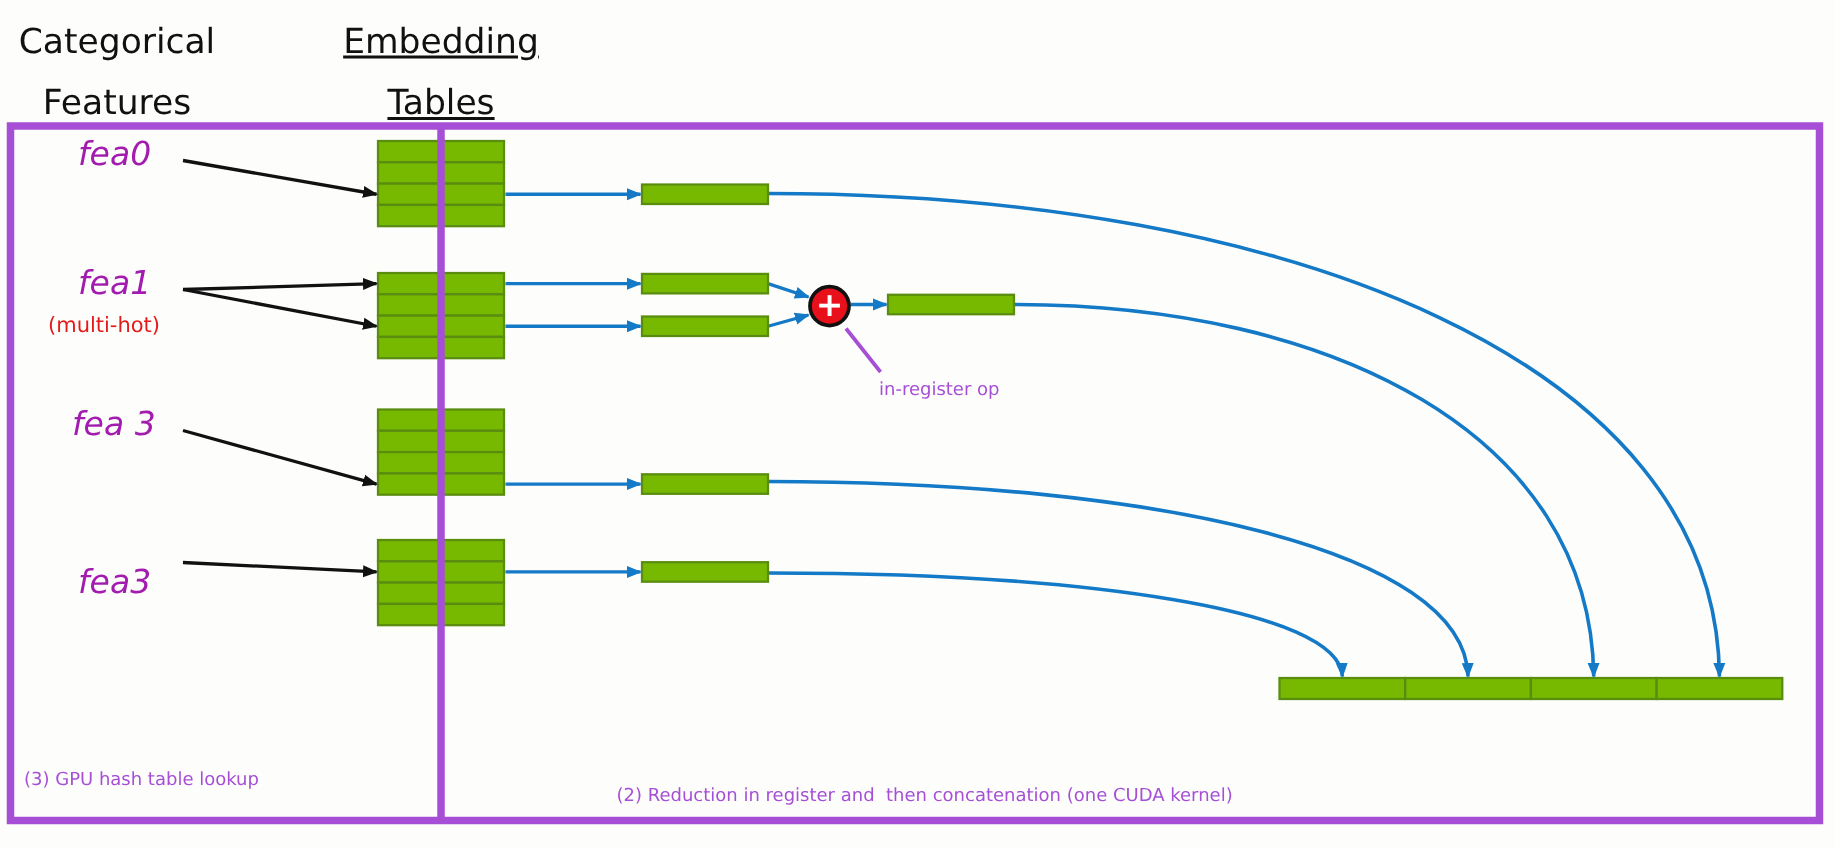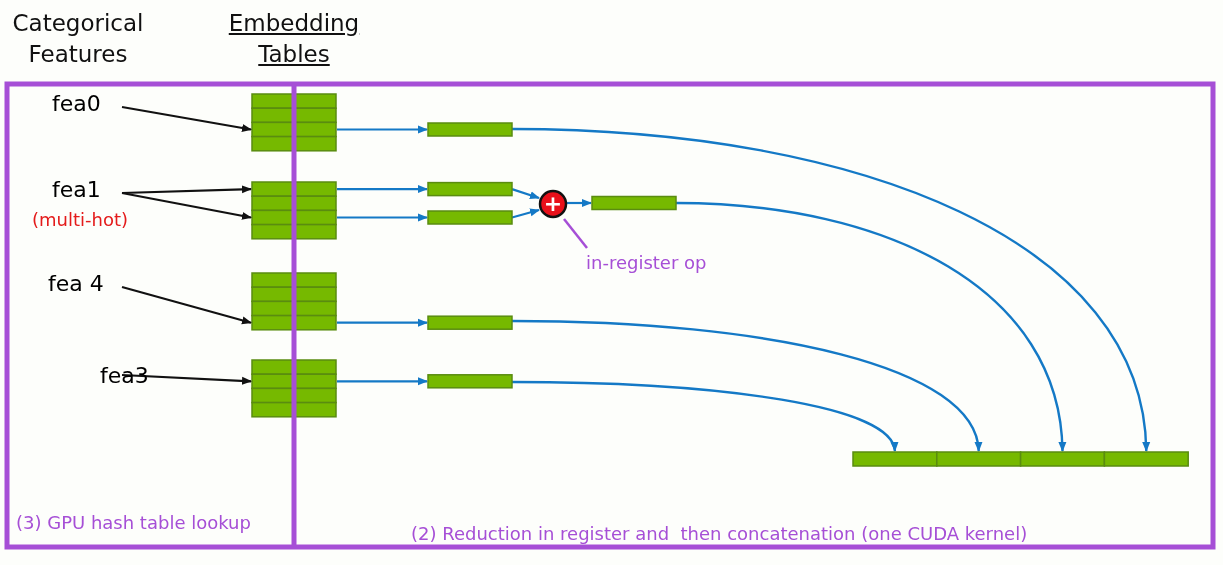--- a/index.html
+++ b/index.html
@@ -1,20 +1,20 @@
 <!DOCTYPE html>
 <html><head>
 <meta charset="utf-8">
 <style>
   html, body { margin: 0; padding: 0; background: #fdfefb; }
   body { width: 1223px; height: 565px; position: relative; overflow: hidden; font-family: "DejaVu Sans", sans-serif; }
-  .hdr { position: absolute; text-align: center; font-size: 23px; line-height: 31px; color: #111; }
-  .feat { position: absolute; font-size: 22px; color: #000000; }
-  .sub { position: absolute; font-size: 18px; color: #e41b1b; }
-  .purple-text { position: absolute; font-size: 18px; color: #a64fd6; white-space: pre; }
+  .hdr { position: absolute; text-align: center; font-size: 23px; line-height: 41px; color: #111; }
+  .feat { position: absolute; font-size: 22px; color: #a21caf; font-style: italic; }
+  .sub { position: absolute; font-size: 14px; color: #e41b1b; }
+  .purple-text { position: absolute; font-size: 12px; color: #a64fd6; white-space: pre; }
   svg { position: absolute; left: 0; top: 0; }
 </style>
 </head>
 <body>
 
 <div class="hdr" style="left:8px; top:8px; width:140px;">
   <div style="white-space:pre-line;">Categorical
 Features</div>
 </div>
 <div class="hdr" style="left:224px; top:8px; width:140px;text-decoration:underline;">
@@ -100,19 +100,19 @@
       <rect x="936.8" y="452" width="83.8" height="14" fill="#76b900" stroke="#5a8c10" stroke-width="1.5"></rect>
       <rect x="1020.6" y="452" width="83.8" height="14" fill="#76b900" stroke="#5a8c10" stroke-width="1.5"></rect>
       <rect x="1104.4" y="452" width="83.8" height="14" fill="#76b900" stroke="#5a8c10" stroke-width="1.5"></rect>
     </g>
 </svg>
 
 <div id="feat-labels">
     <div class="feat" style="left: 52px; top: 91px;">fea0</div>
     <div class="feat" style="left: 52px; top: 177px; text-align: right;">fea1</div>
     <div class="sub" style="left: 32px; top: 209px;">(multi-hot)</div>
-    <div class="feat" style="left: 48px; top: 271px;">fea 4</div>
-    <div class="feat" style="left: 52px; top: 363px; margin-left: 48px;">fea3</div>
+    <div class="feat" style="left: 48px; top: 271px;">fea 3</div>
+    <div class="feat" style="left: 52px; top: 376px;">fea3</div>
   </div>
 
 <div class="purple-text" style="left:586px; top:252px;">in-register op</div>
 <div class="purple-text" style="left:16px; top:512px;">(3) GPU hash table lookup</div>
 <div class="purple-text" style="left:411px; top:523px;">(2) Reduction in register and  then concatenation (one CUDA kernel)</div>
 
 </body></html>

